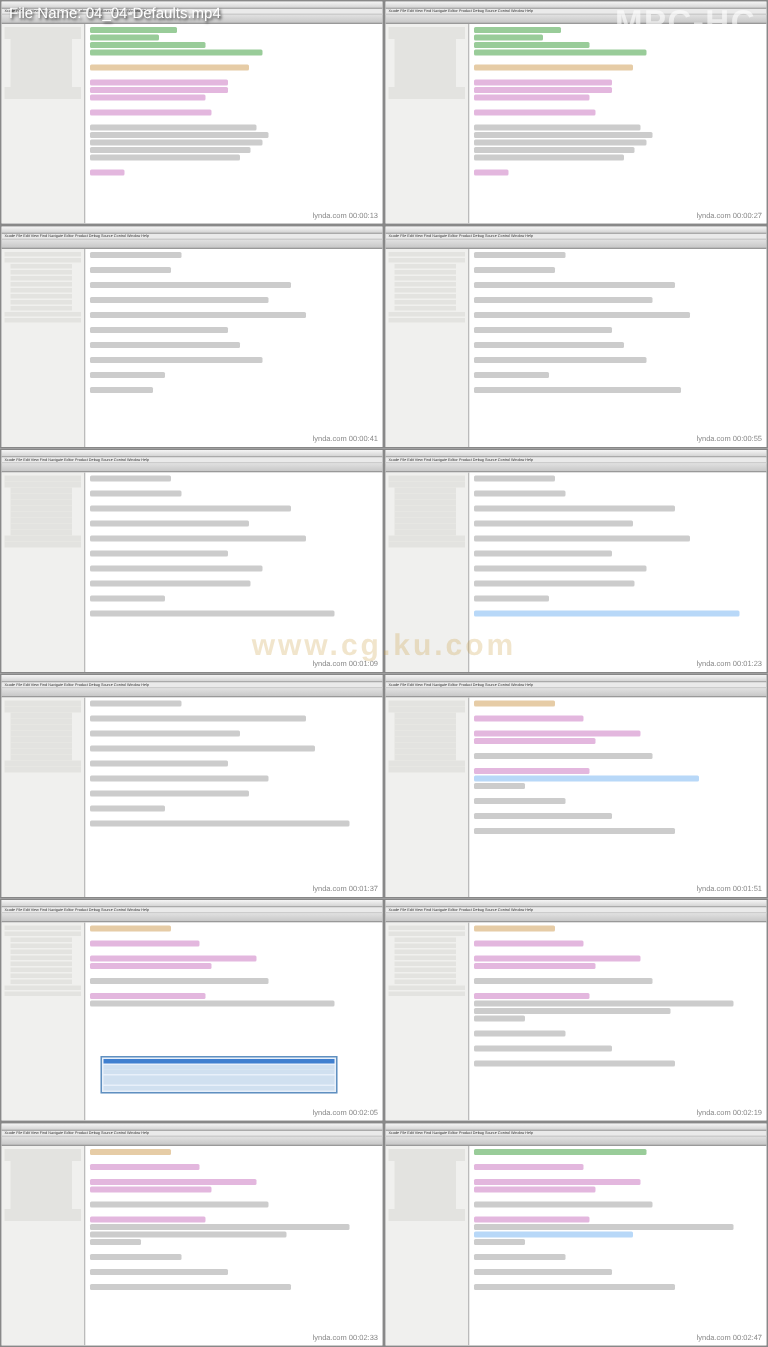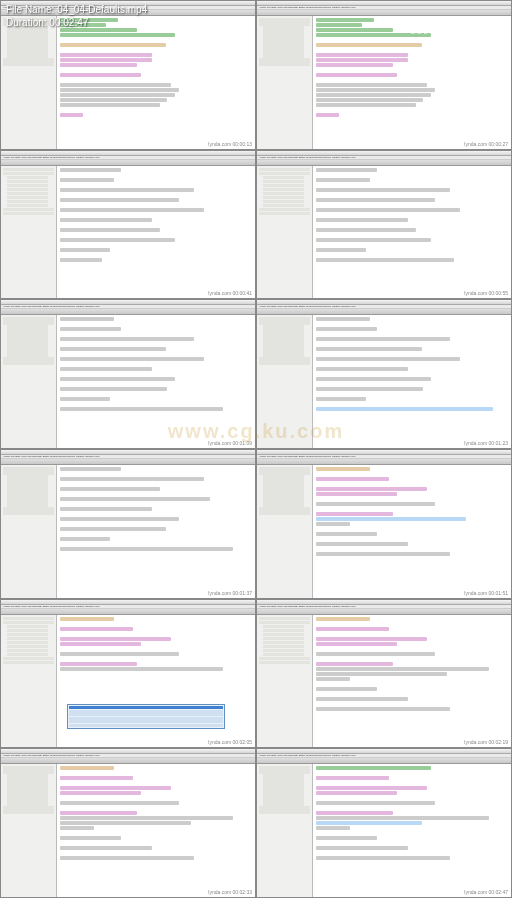--- a/index.html
+++ b/index.html
@@ -16,21 +16,21 @@
     top: 0; left: 0;
     padding: 3px 6px;
     color: #fff;
     font-size: 10px;
     line-height: 13px;
     z-index: 10;
     text-shadow: 1px 1px 2px rgba(0,0,0,0.8);
   }
   .app-logo {
     position: absolute;
-    top: 14px; right: 8px;
+    top: 2px; right: 8px;
     color: rgba(255,255,255,0.6);
     font-size: 22px;
     font-weight: bold;
     letter-spacing: 1px;
     z-index: 10;
   }
   .grid {
     position: absolute;
     top: 0; left: 0;
     width: 512px;
@@ -143,21 +143,20 @@
     background: #d0e0f0;
     margin-bottom: 0.5px;
   }
   .ac-row.sel { background: #4080d0; }
 </style>
 </head>
 <body>
 
 <div class="info-bar">
   <div><span>File Name:</span> <span>04_04-Defaults.mp4</span></div>
-  <div><span>Duration:</span> <span>00:02:47</span></div>
 </div>
 
 <div class="app-logo">MPC-HC</div>
 
 <div class="center-watermark">www.cg.ku.com</div>
 
 <div class="grid" id="grid">
     <div class="thumb">
       <div class="thumb-titlebar"></div>
       <div class="thumb-menubar">Xcode  File  Edit  View  Find  Navigate  Editor  Product  Debug  Source Control  Window  Help</div>

